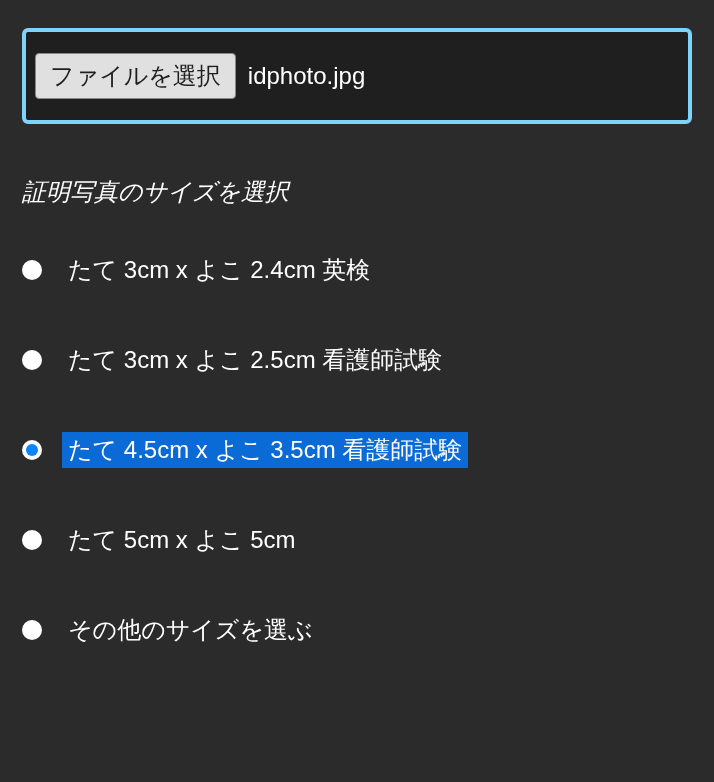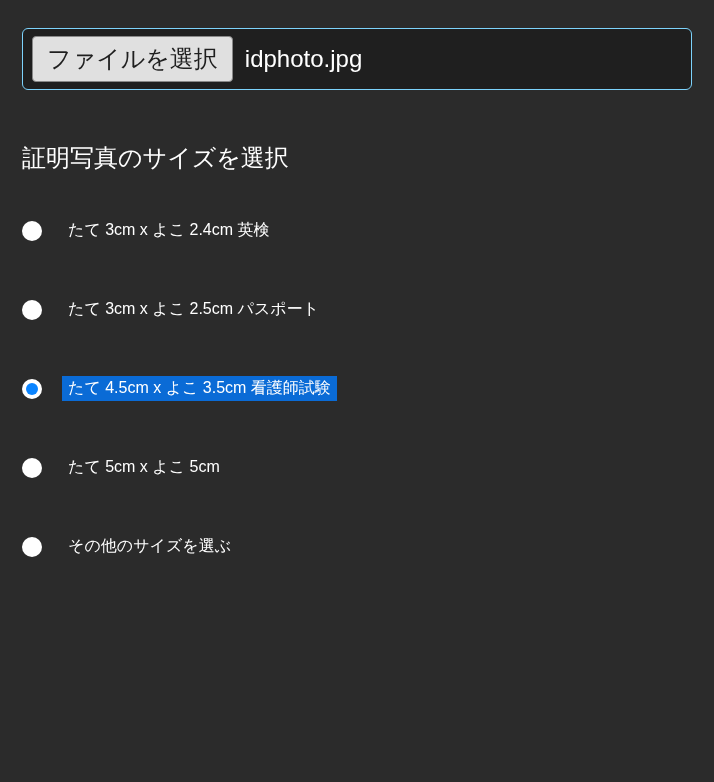--- a/index.html
+++ b/index.html
@@ -12,23 +12,23 @@
       color: #ffffff;
       font-family: -apple-system, BlinkMacSystemFont, "Segoe UI", "Hiragino Sans", "Hiragino Kaku Gothic ProN", Meiryo, sans-serif;
       padding: 28px 22px;
       width: 714px;
       height: 782px;
     }
     .file-input-row {
       display: flex;
       align-items: center;
       background-color: #1f1f1f;
-      border: 1px solid #7dd3fc;
+      border: 4px solid #7dd3fc;
       border-radius: 6px;
-      padding: 7px 9px;
+      padding: 21px 9px;
       margin-bottom: 52px;
     }
     .file-select-button {
       background-color: #e0e0e0;
       color: #1f1f1f;
       border: 1px solid #888888;
       border-radius: 4px;
       padding: 6px 14px;
       font-size: 24px;
       font-family: inherit;
@@ -36,20 +36,21 @@
     }
     .file-name {
       margin-left: 12px;
       font-size: 24px;
       color: #ffffff;
     }
     .section-heading {
       font-size: 24px;
       font-weight: normal;
       margin-bottom: 44px;
+      font-style: italic;
     }
     .radio-list {
       display: flex;
       flex-direction: column;
       gap: 54px;
     }
     .radio-item {
       display: flex;
       align-items: center;
       cursor: pointer;
@@ -71,21 +72,21 @@
     }
     .radio-circle.selected::after {
       content: "";
       width: 12px;
       height: 12px;
       border-radius: 50%;
       background-color: #0a84ff;
       display: block;
     }
     .radio-label {
-      font-size: 16px;
+      font-size: 24px;
       color: #ffffff;
       padding: 2px 6px;
     }
     .radio-label.selected {
       background-color: #0a6bd6;
       color: #ffffff;
     }
   </style>
 </head>
 <body>
@@ -97,21 +98,21 @@
 
 <h2 class="section-heading">証明写真のサイズを選択</h2>
 
 <div class="radio-list" id="radio-list">
 <div class="radio-item">
       <span class="radio-circle"></span>
       <span class="radio-label">たて 3cm x よこ 2.4cm  英検</span>
     </div>
     <div class="radio-item">
       <span class="radio-circle"></span>
-      <span class="radio-label">たて 3cm x よこ 2.5cm  パスポート</span>
+      <span class="radio-label">たて 3cm x よこ 2.5cm  看護師試験</span>
     </div>
     <div class="radio-item">
       <span class="radio-circle selected"></span>
       <span class="radio-label selected">たて 4.5cm x よこ 3.5cm  看護師試験</span>
     </div>
     <div class="radio-item">
       <span class="radio-circle"></span>
       <span class="radio-label">たて 5cm x よこ 5cm</span>
     </div>
     <div class="radio-item">

